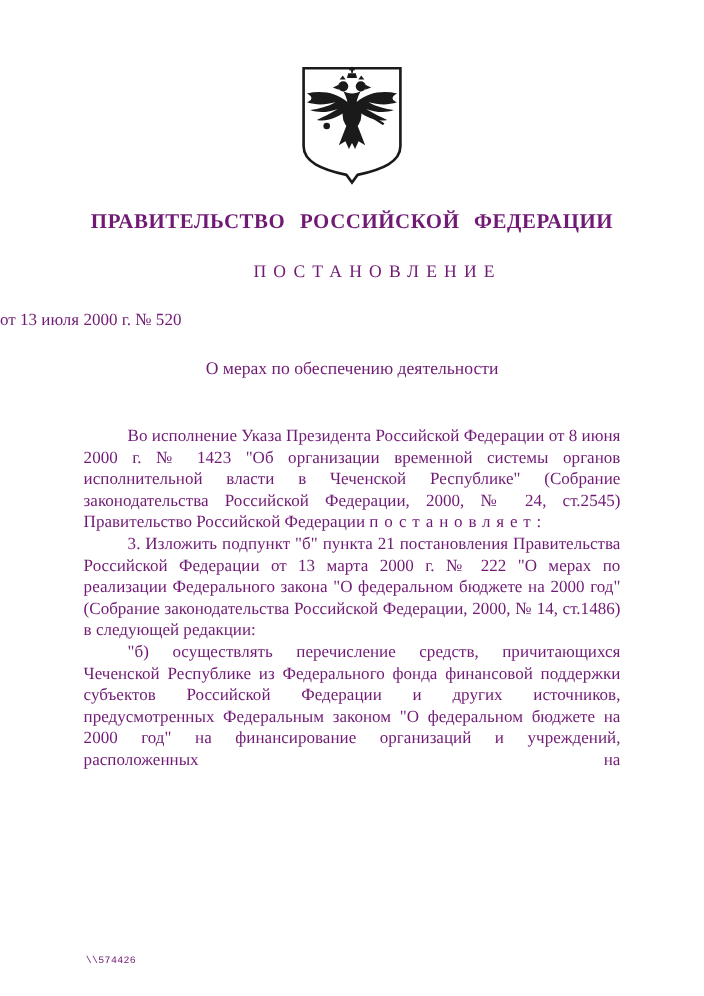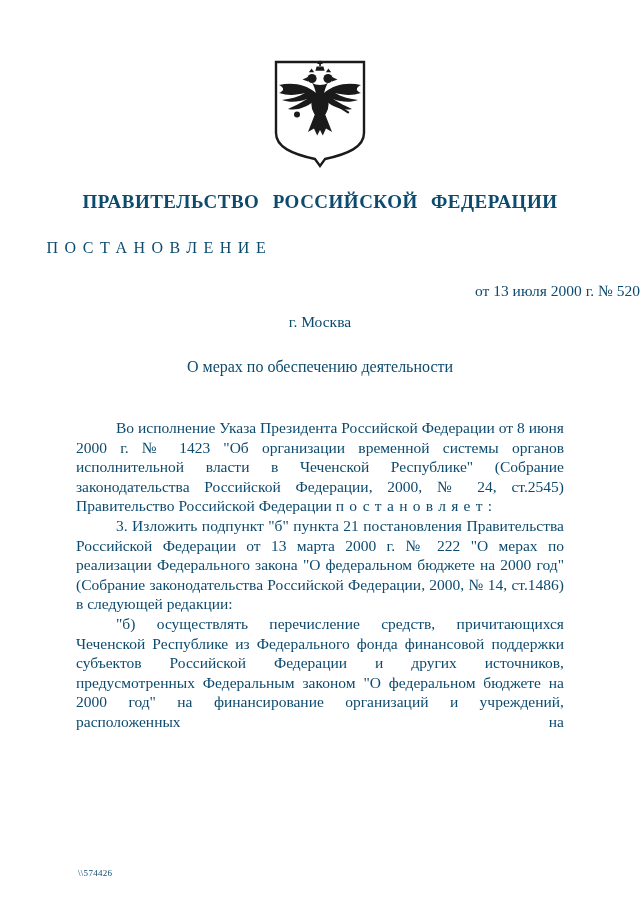--- a/index.html
+++ b/index.html
@@ -6,21 +6,21 @@
     margin: 0;
     padding: 0;
     background: #ffffff;
   }
   .page {
     position: relative;
     width: 640px;
     height: 905px;
     margin: 0 auto;
     background: #ffffff;
-    color: #0c4a6e;
+    color: #701a75;
     font-family: "Liberation Serif", serif;
     overflow: hidden;
   }
   .emblem-wrap {
     display: flex;
     justify-content: center;
     padding-top: 57px;
   }
   .emblem-wrap svg {
     width: 104px;
@@ -29,30 +29,30 @@
   .org-title {
     margin-top: 20px;
     text-align: center;
     font-weight: bold;
     font-size: 19px;
     letter-spacing: 0.5px;
     word-spacing: 8px;
   }
   .doc-type {
     margin-top: 26px;
+    text-align: center;
     font-size: 16px;
     letter-spacing: 6.5px;
     text-indent: 6.5px;
     margin-left: 40px;
   }
   .date-line {
     margin-top: 25px;
-    text-align: right;
+    text-align: left;
     font-size: 15.5px;
-    margin-left: 20px;
   }
   .city-line {
     margin-top: 13px;
     text-align: center;
     font-size: 15.5px;
   }
   .doc-title {
     margin-top: 25px;
     text-align: center;
     font-weight: normal;
@@ -73,21 +73,21 @@
     font-weight: normal;
     letter-spacing: 0.34em;
   }
   .justify-last {
     text-align-last: justify;
   }
   .footer-code {
     position: absolute;
     left: 78px;
     bottom: 27px;
-    font-family: Liberation Serif, serif;
+    font-family: Liberation Mono, monospace;
     font-size: 9px;
     letter-spacing: 0.3px;
   }
 </style>
 </head>
 <body>
 
 <div class="page">
 
   <div class="emblem-wrap">
@@ -118,21 +118,20 @@
       </g>
     </svg>
   </div>
 
   <div class="org-title">ПРАВИТЕЛЬСТВО  РОССИЙСКОЙ  ФЕДЕРАЦИИ</div>
 
   <div class="doc-type">ПОСТАНОВЛЕНИЕ</div>
 
   <div class="date-line">от 13 июля 2000 г. № 520</div>
 
-  <div class="city-line">г. Москва</div>
 
   <div class="doc-title">
     <div>О мерах по обеспечению деятельности</div>
   </div>
 
   <div class="body-text">
     <p><span>Во исполнение Указа Президента Российской Федерации от 8 июня 2000 г.  № 1423  "Об  организации  временной  системы  органов исполнительной  власти  в  Чеченской  Республике"  (Собрание законодательства Российской Федерации, 2000, № 24, ст.2545) Правительство Российской Федерации </span><span class="resolution-word">постановляет:</span></p>
     <p>3. Изложить  подпункт "б" пункта 21 постановления Правительства Российской Федерации от 13 марта 2000 г. № 222 "О мерах по реализации Федерального закона "О федеральном бюджете на 2000 год" (Собрание законодательства Российской Федерации, 2000, № 14, ст.1486) в следующей редакции:</p>
     <p class="justify-last">"б) осуществлять перечисление средств,  причитающихся Чеченской Республике из Федерального фонда финансовой поддержки субъектов Российской Федерации и других источников, предусмотренных Федеральным законом "О федеральном бюджете на 2000 год" на финансирование организаций и учреждений, расположенных на</p>
   </div>

